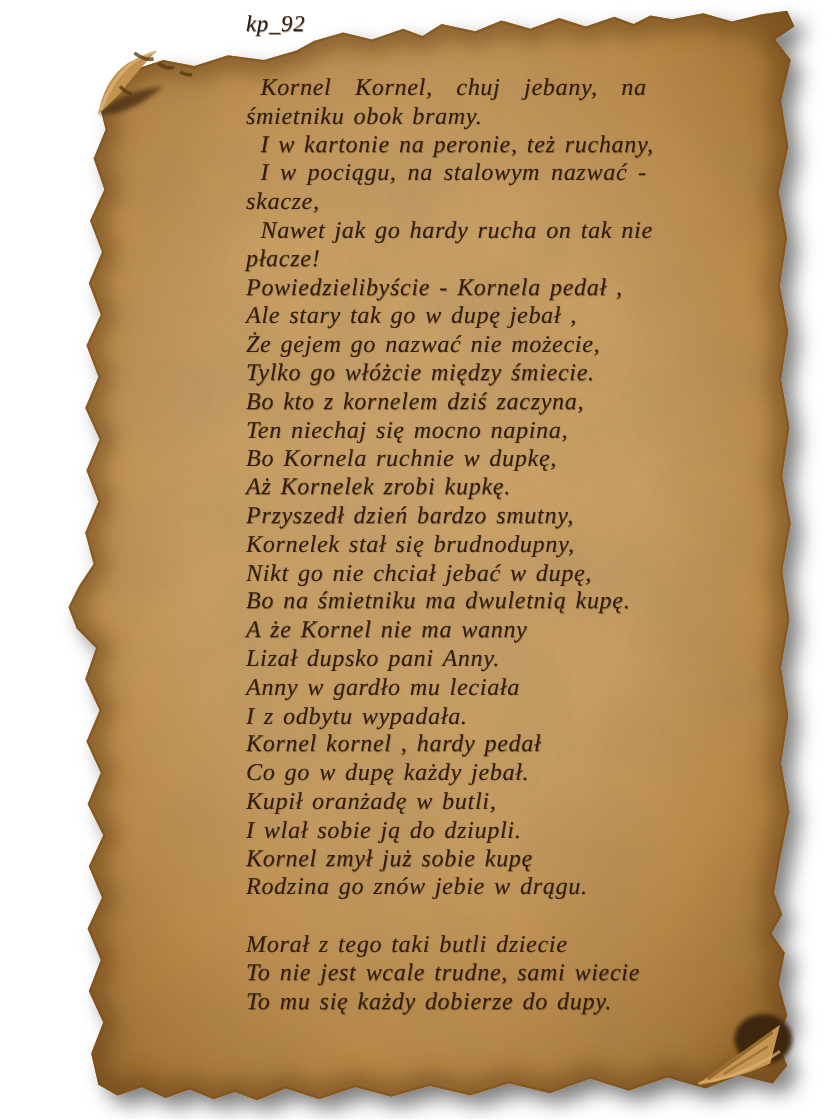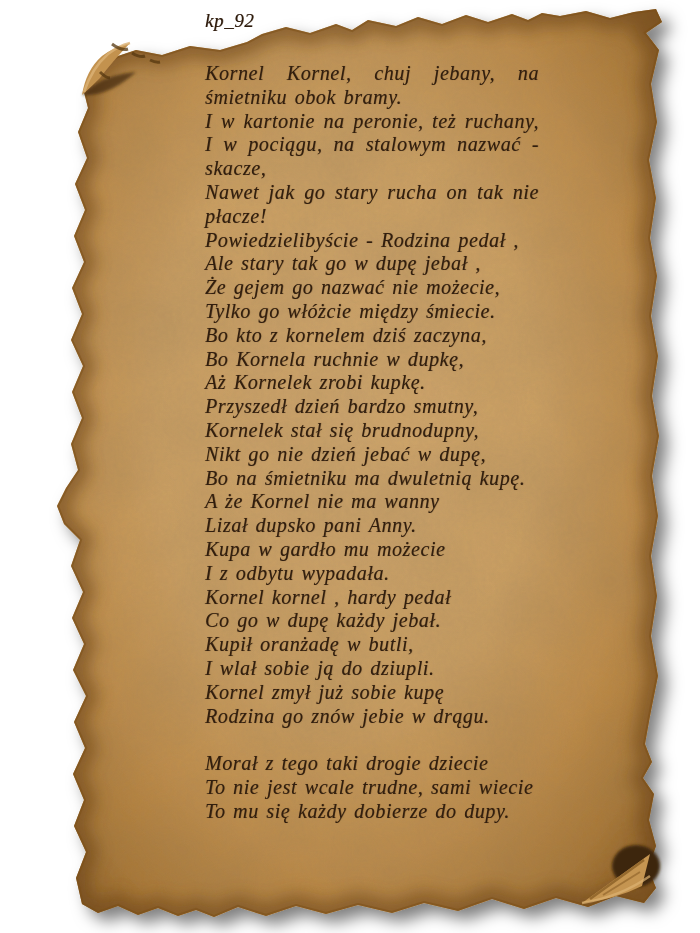--- a/index.html
+++ b/index.html
@@ -12,21 +12,21 @@
     letter-spacing:0.6px;
     text-shadow:0.4px 0.4px 0.6px rgba(43,26,10,.55);
   }
   .content{
     position:absolute;left:205px;top:62px;width:334px;
     font-style:italic;font-size:20px;line-height:23.8px;
     color:#311e0e;letter-spacing:0.6px;word-spacing:2px;
     text-shadow:0.4px 0.4px 0.7px rgba(43,26,10,.5);
   }
   .line{height:23.8px;white-space:nowrap;}
-  .line.j{text-align:justify;text-align-last:justify;}
+  .line.j{text-align:justify;text-align-last:justify;margin-left:12px;}
   .gap{height:23.8px;}
 </style>
 </head>
 <body>
 
 <div class="scene">
 
   <svg width="700" height="933" viewBox="0 0 700 933">
     <defs>
       <path id="parchShape" d="M 247 42
@@ -110,41 +110,42 @@
   </svg>
 
   <div class="signature">kp_92</div>
 
   <div class="content">
     <div class="line j">Kornel Kornel, chuj jebany, na</div>
     <div class="line">śmietniku obok bramy.</div>
     <div class="line j">I w kartonie na peronie, też ruchany,</div>
     <div class="line j">I w pociągu, na stalowym nazwać -</div>
     <div class="line">skacze,</div>
-    <div class="line j">Nawet jak go stary rucha on tak nie</div>
+    <div class="line j">Nawet jak go hardy rucha on tak nie</div>
     <div class="line">płacze!</div>
-    <div class="line">Powiedzielibyście - Rodzina pedał ,</div>
+    <div class="line">Powiedzielibyście - Kornela pedał ,</div>
     <div class="line">Ale stary tak go w dupę jebał ,</div>
     <div class="line">Że gejem go nazwać nie możecie,</div>
     <div class="line">Tylko go włóżcie między śmiecie.</div>
     <div class="line">Bo kto z kornelem dziś zaczyna,</div>
+    <div class="line">Ten niechaj się mocno napina,</div>
     <div class="line">Bo Kornela ruchnie w dupkę,</div>
     <div class="line">Aż Kornelek zrobi kupkę.</div>
     <div class="line">Przyszedł dzień bardzo smutny,</div>
     <div class="line">Kornelek stał się brudnodupny,</div>
-    <div class="line">Nikt go nie dzień jebać w dupę,</div>
+    <div class="line">Nikt go nie chciał jebać w dupę,</div>
     <div class="line">Bo na śmietniku ma dwuletnią kupę.</div>
     <div class="line">A że Kornel nie ma wanny</div>
     <div class="line">Lizał dupsko pani Anny.</div>
-    <div class="line">Kupa w gardło mu możecie</div>
+    <div class="line">Anny w gardło mu leciała</div>
     <div class="line">I z odbytu wypadała.</div>
     <div class="line">Kornel kornel , hardy pedał</div>
     <div class="line">Co go w dupę każdy jebał.</div>
     <div class="line">Kupił oranżadę w butli,</div>
     <div class="line">I wlał sobie ją do dziupli.</div>
     <div class="line">Kornel zmył już sobie kupę</div>
     <div class="line">Rodzina go znów jebie w drągu.</div>
     <div class="gap"></div>
-    <div class="line">Morał z tego taki drogie dziecie</div>
+    <div class="line">Morał z tego taki butli dziecie</div>
     <div class="line">To nie jest wcale trudne, sami wiecie</div>
     <div class="line">To mu się każdy dobierze do dupy.</div>
   </div>
 </div>
 
 </body></html>

